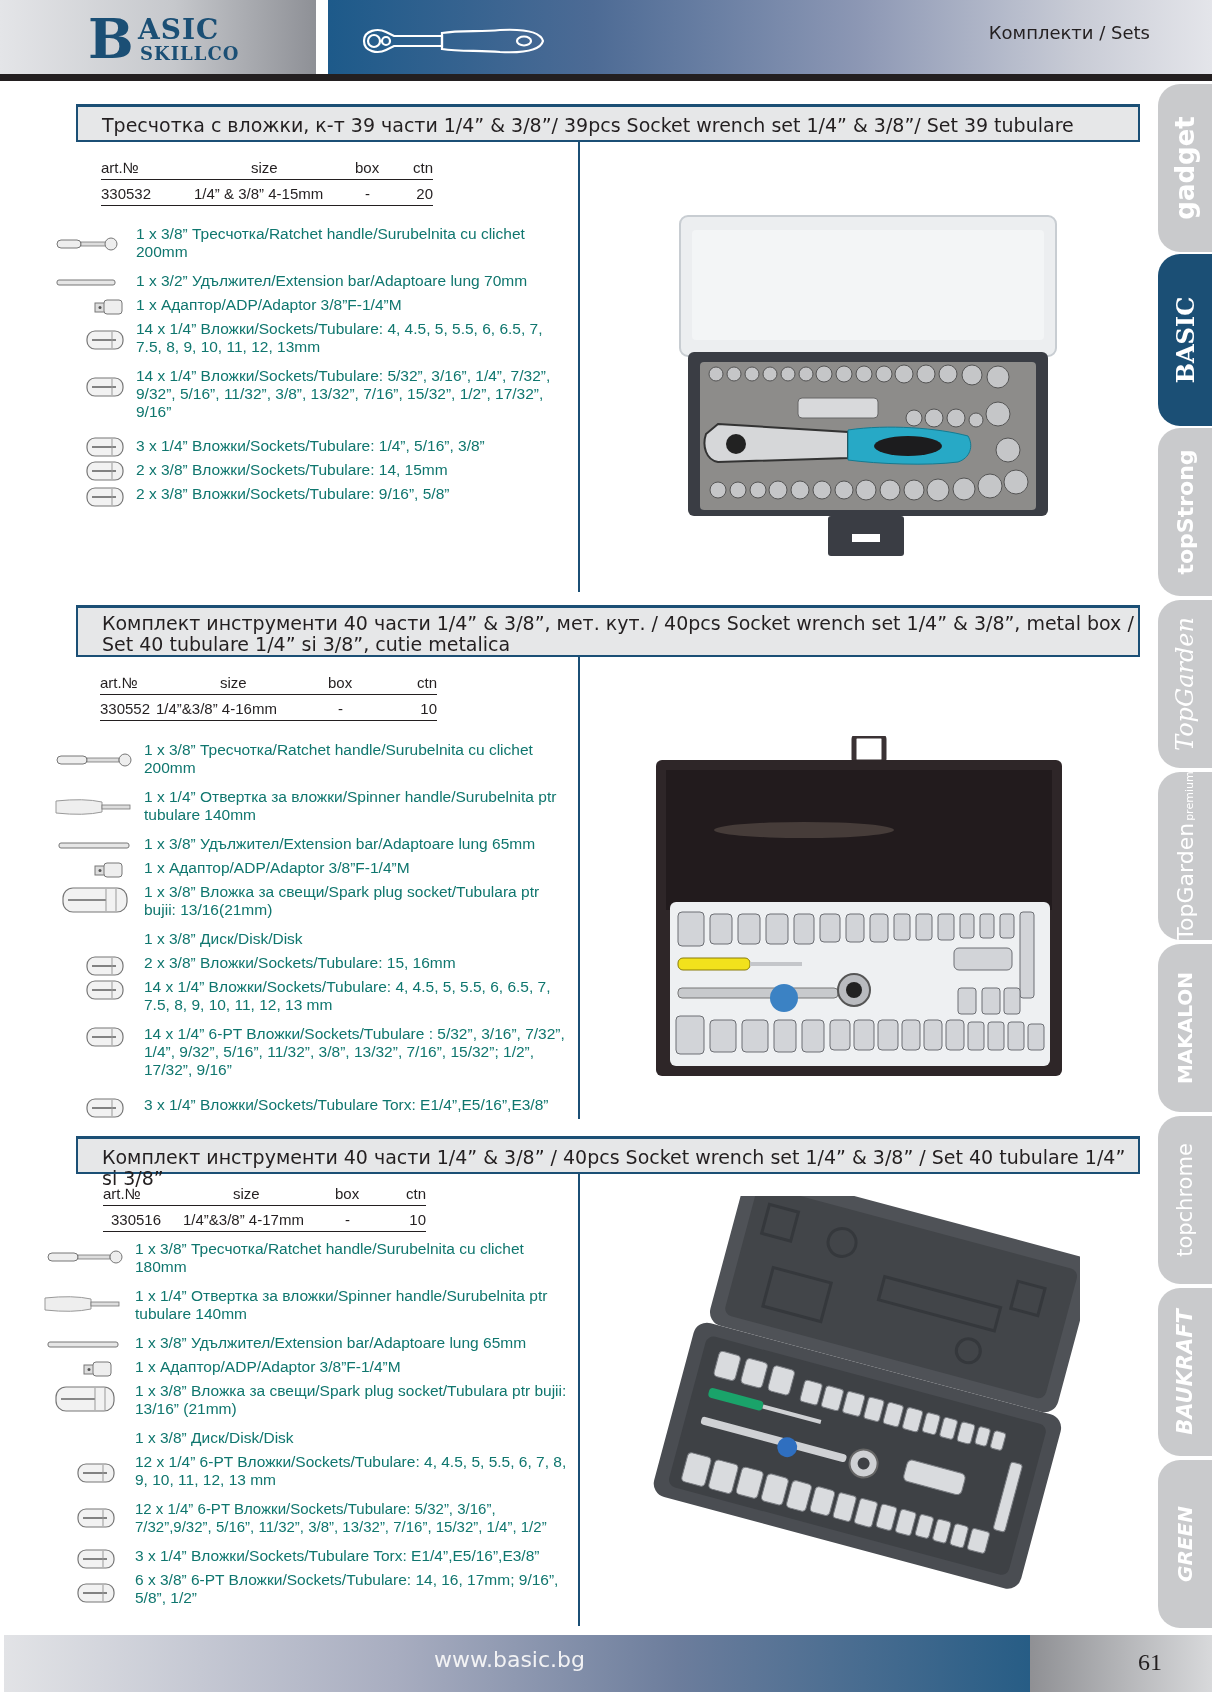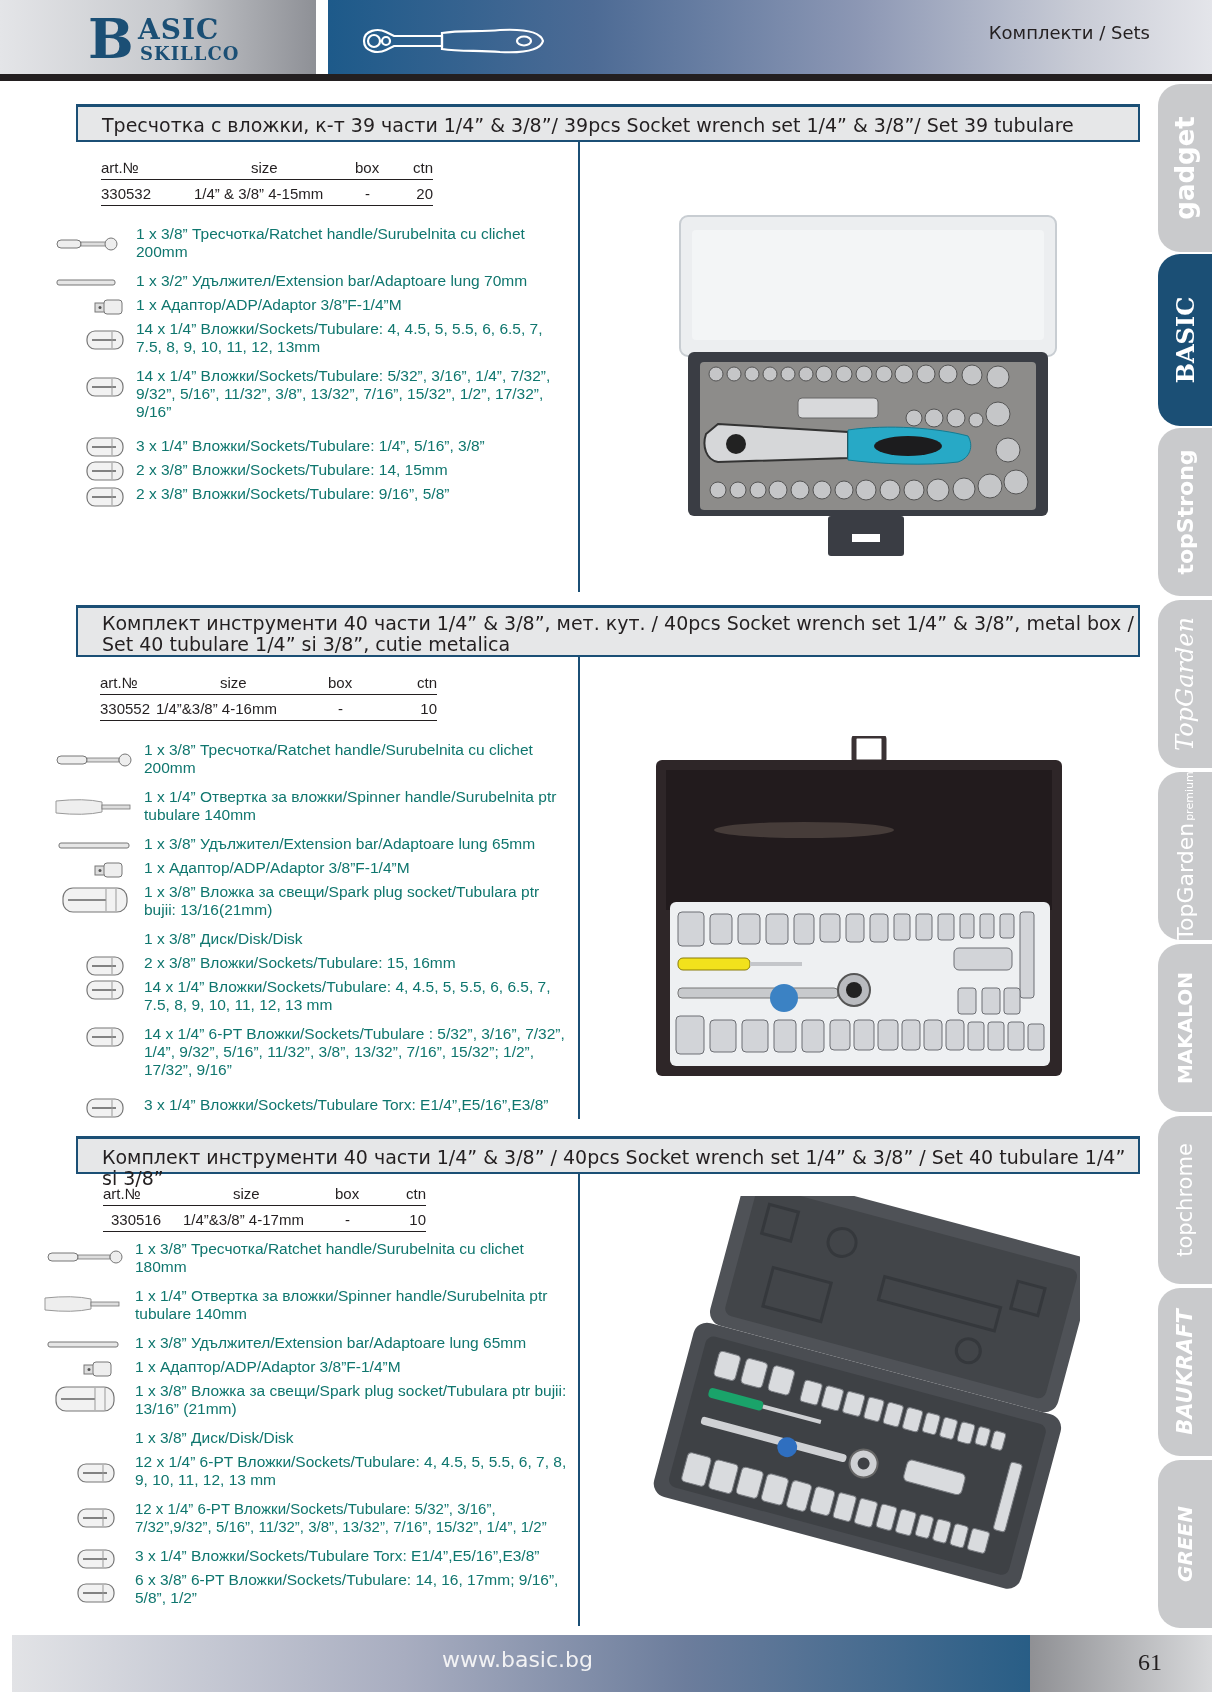--- a/index.html
+++ b/index.html
@@ -46,21 +46,21 @@
   .spec-row span { position: absolute; bottom: 3px; }
 
   .items { position: absolute; font-family: "Liberation Sans", sans-serif; font-size: 15.5px; line-height: 18px; color: #0f766e; }
   .item { position: relative; }
   .item-icon { position: absolute; top: 4px; }
 
   .photo { position: absolute; }
 
   
   .footer { position: absolute; left: 0; top: 1635px; width: 1212px; height: 57px; }
-  .ftr-left { position: absolute; left: 12px; top: 0; width: 1122px; height: 57px;
+  .ftr-left { position: absolute; left: 4px; top: 0; width: 1122px; height: 57px;
     background: linear-gradient(90deg, #e2e3e6 0%, #a8adc0 35%, #6c7d9c 60%, #14547f 100%); }
   .ftr-right { position: absolute; left: 1030px; top: 0; width: 182px; height: 57px;
     background: linear-gradient(90deg, #8f9094 0%, #d8d9db 100%); }
   .ftr-url { position: absolute; left: 430px; top: 12px; font-family: "DejaVu Sans", sans-serif;
     font-size: 22px; color: #f2f2f4; }
   .ftr-page { position: absolute; left: 1138px; top: 14px; font-family: "Liberation Serif", serif;
     font-size: 24px; color: #231f20; }
 </style>
 </head>
 <body>

